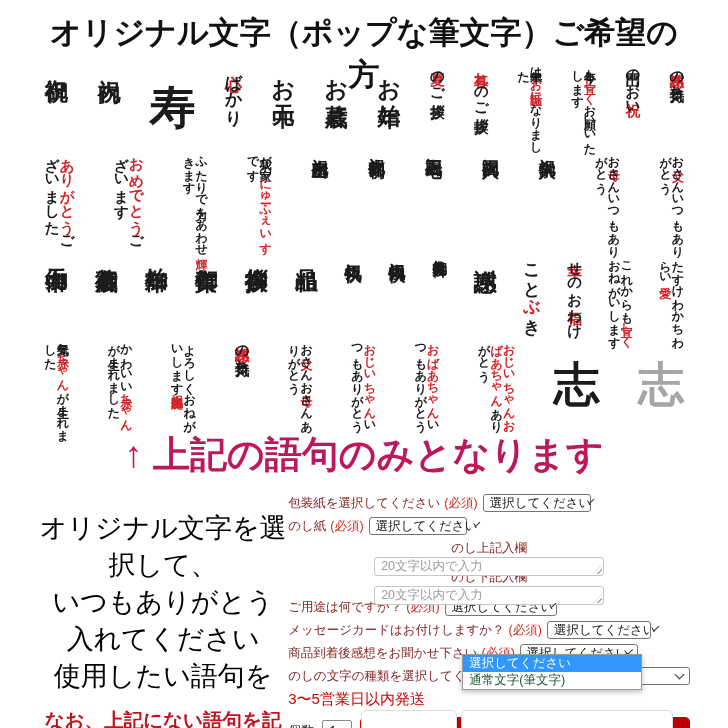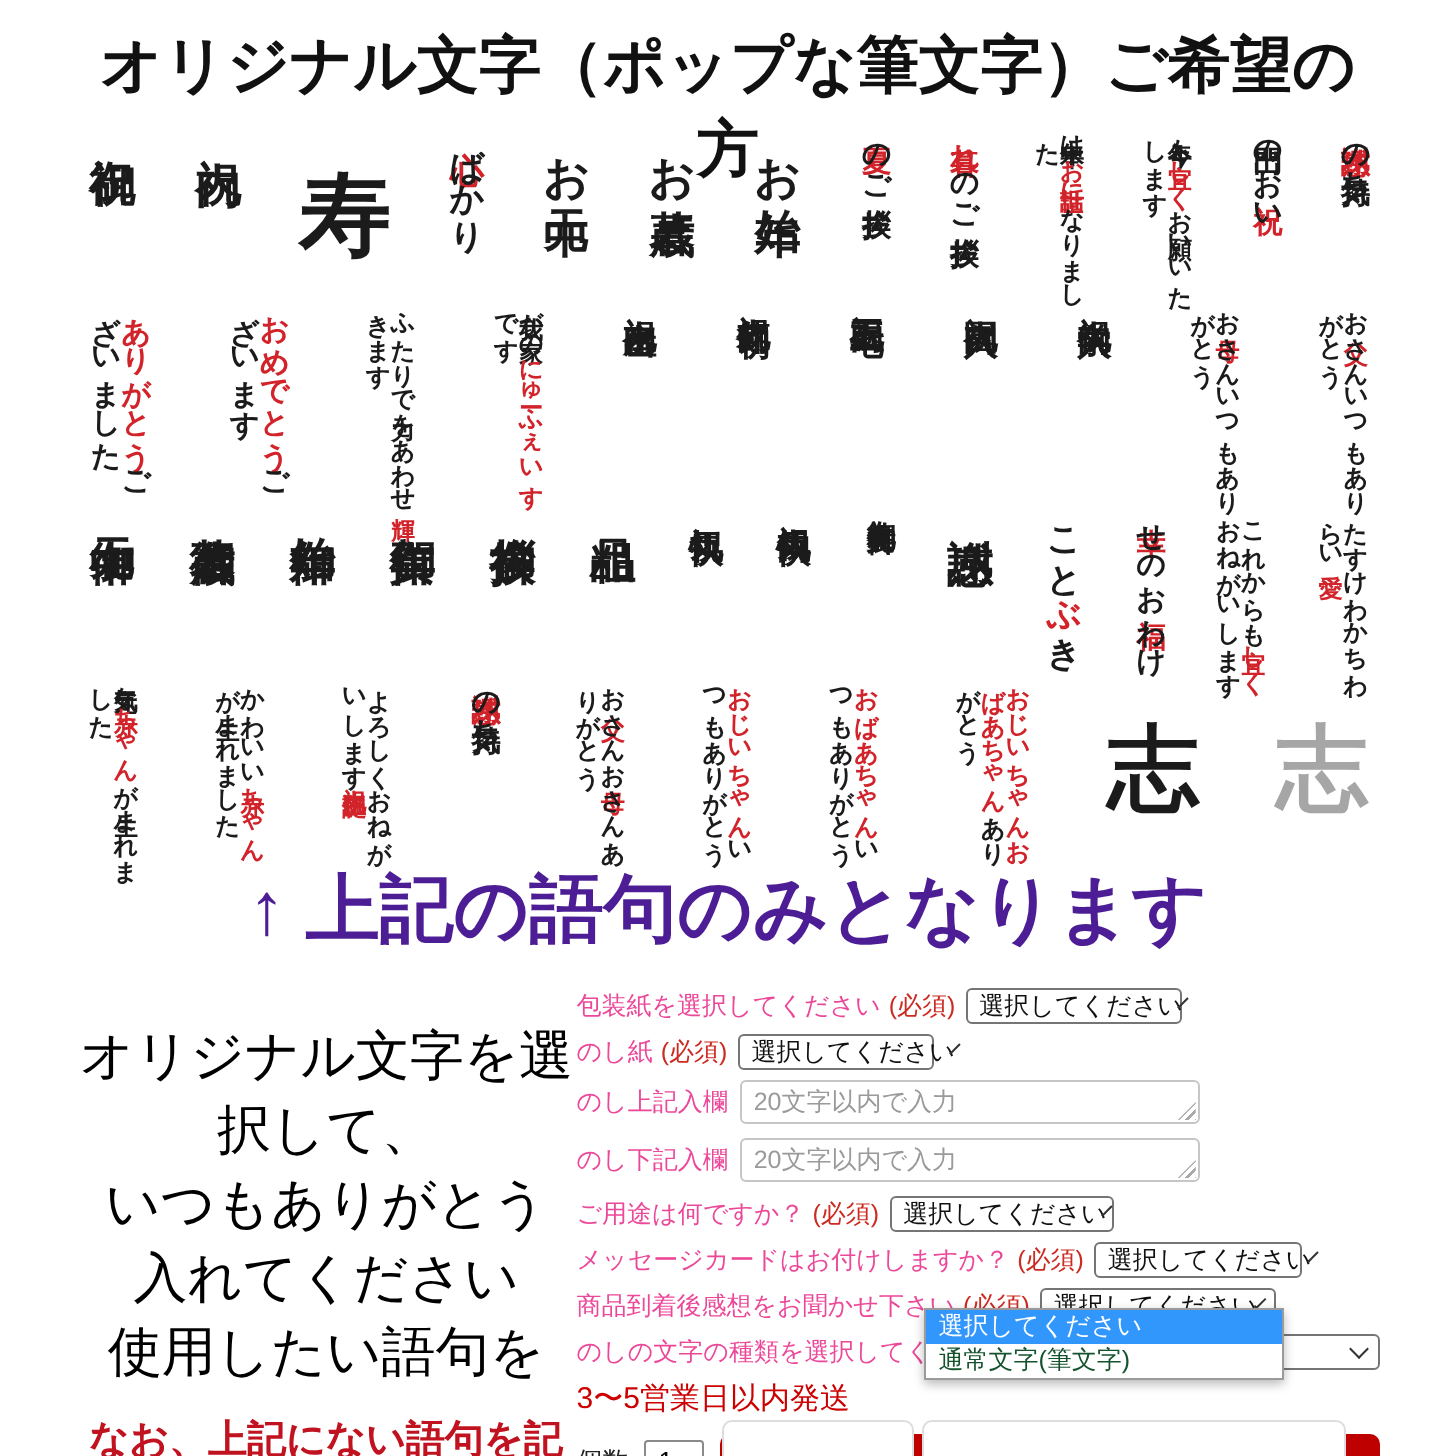--- a/index.html
+++ b/index.html
@@ -28,33 +28,33 @@
   .sz-lg{font-size:23px;}
   .sz-md{font-size:17px;}
   .sz-sm{font-size:14.5px;}
   .sz-xs{font-size:12px;}
   .c-k{color:#1b1b1b;}
   .c-r{color:#d2232a;}
   .c-g{color:#a6a6a6;}
 
   
   .arrow-note{position:absolute;top:430px;left:0;right:0;text-align:center;
-              font-size:37px;font-weight:bold;color:#4c1d95;}
+              font-size:37px;font-weight:bold;color:#be185d;}
 
   
   .bottom{position:absolute;top:488px;left:0;right:0;bottom:0;display:flex;}
   .left-panel{width:322px;text-align:center;padding-top:22px;}
   .ins-black{font-size:27px;font-weight:400;color:#000;line-height:37px;}
   .ins-red{margin-top:14px;font-size:19.5px;font-weight:bold;color:#c1121f;line-height:23px;}
 
   
   .form-panel{position:relative;width:406px;padding-top:6px;font-size:12.5px;color:#222;}
   .frow{display:flex;align-items:center;height:18px;margin:0 0 5px 0;white-space:nowrap;}
-  .frow.ta-row{height:22px;margin-bottom:7px;}
-  .flabel{color:#ec4899;}
+  .frow.ta-row{height:22px;margin-bottom:7px;flex-direction:column;}
+  .flabel{color:#7f1d1d;}
   .req{color:#cc2b22;margin:0 5px 0 4px;}
   .sp{width:6px;display:inline-block;}
   .selectbox{display:inline-flex;align-items:center;border:1px solid #757575;border-radius:3px;
              height:18px;padding:0 6px;background:#fff;box-sizing:border-box;}
   .selectbox .val{font-size:12.5px;color:#111;}
   .chev{width:6px;height:6px;border-right:1.7px solid #333;border-bottom:1.7px solid #333;
         transform:rotate(45deg);margin-left:auto;margin-top:-3px;}
   .fakearea{position:relative;display:inline-flex;align-items:center;width:230px;height:22px;
             border:1px solid #c6c6c6;border-radius:3px;background:#fff;padding:0 6px;box-sizing:border-box;}
   .fakearea .ph{color:#9a9a9a;font-size:12.5px;}

